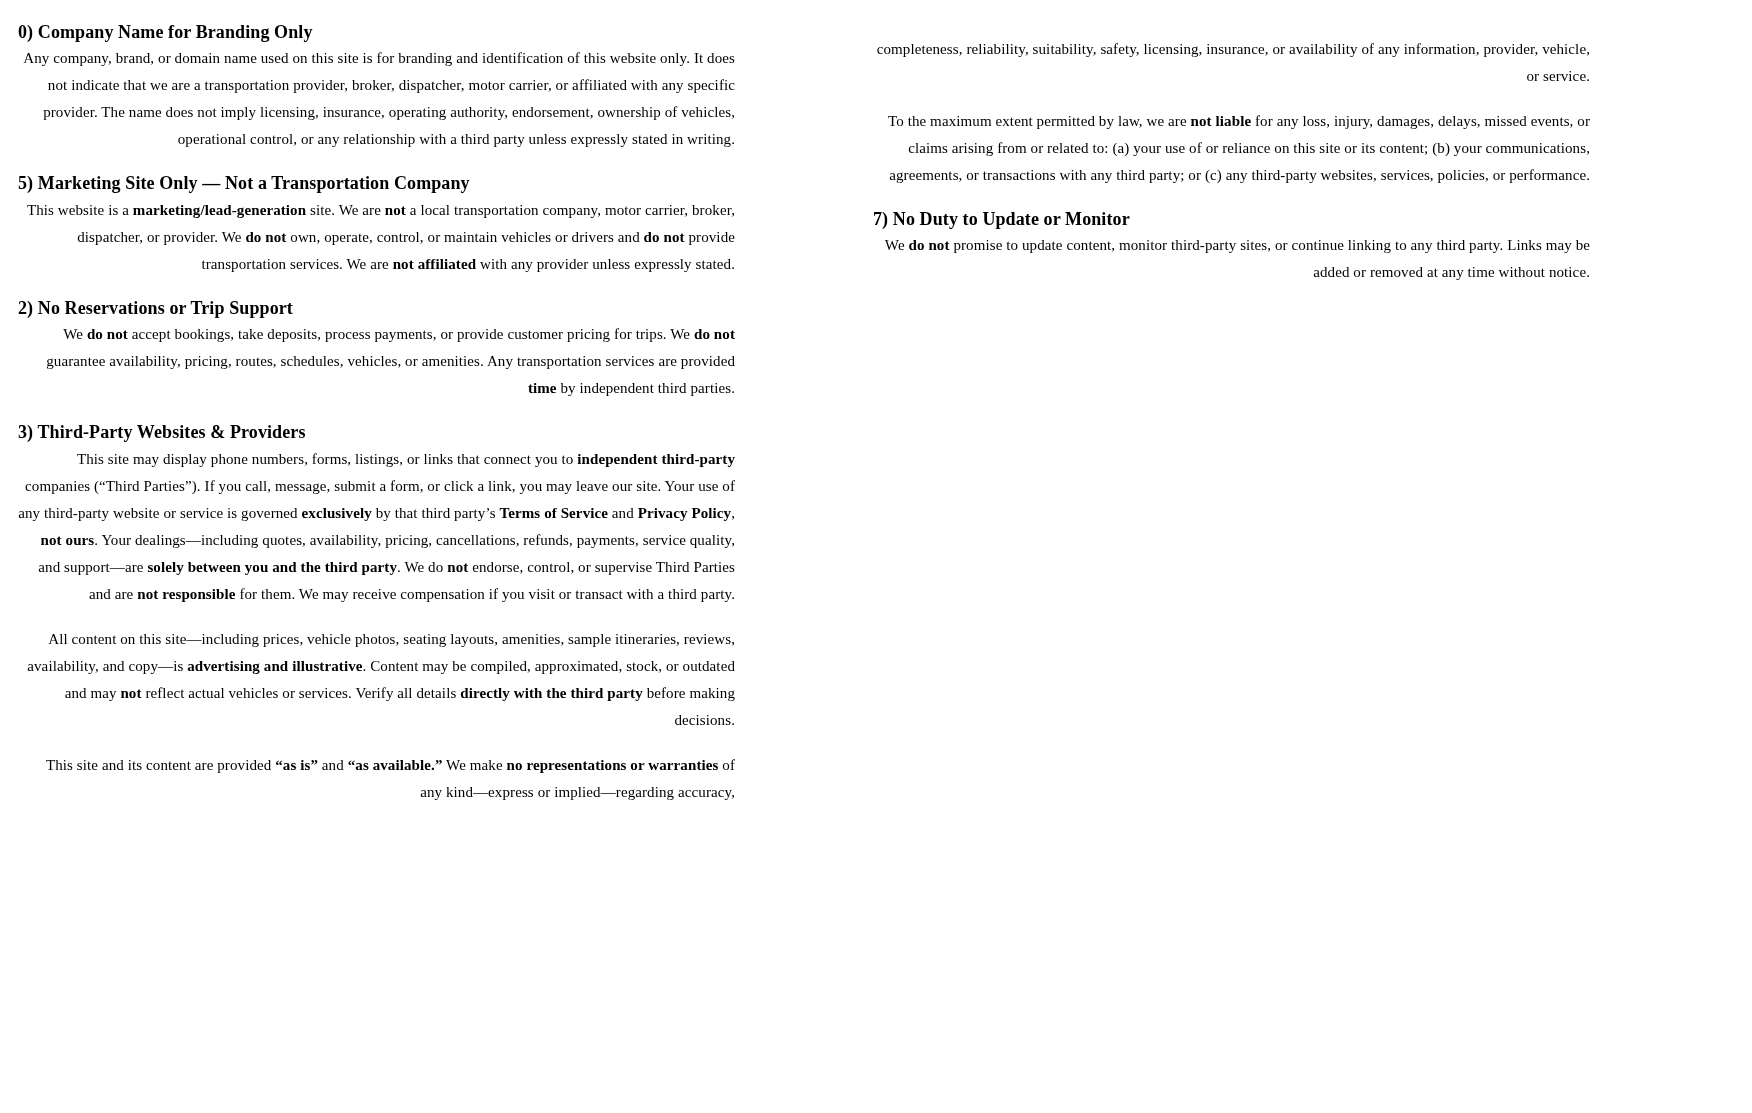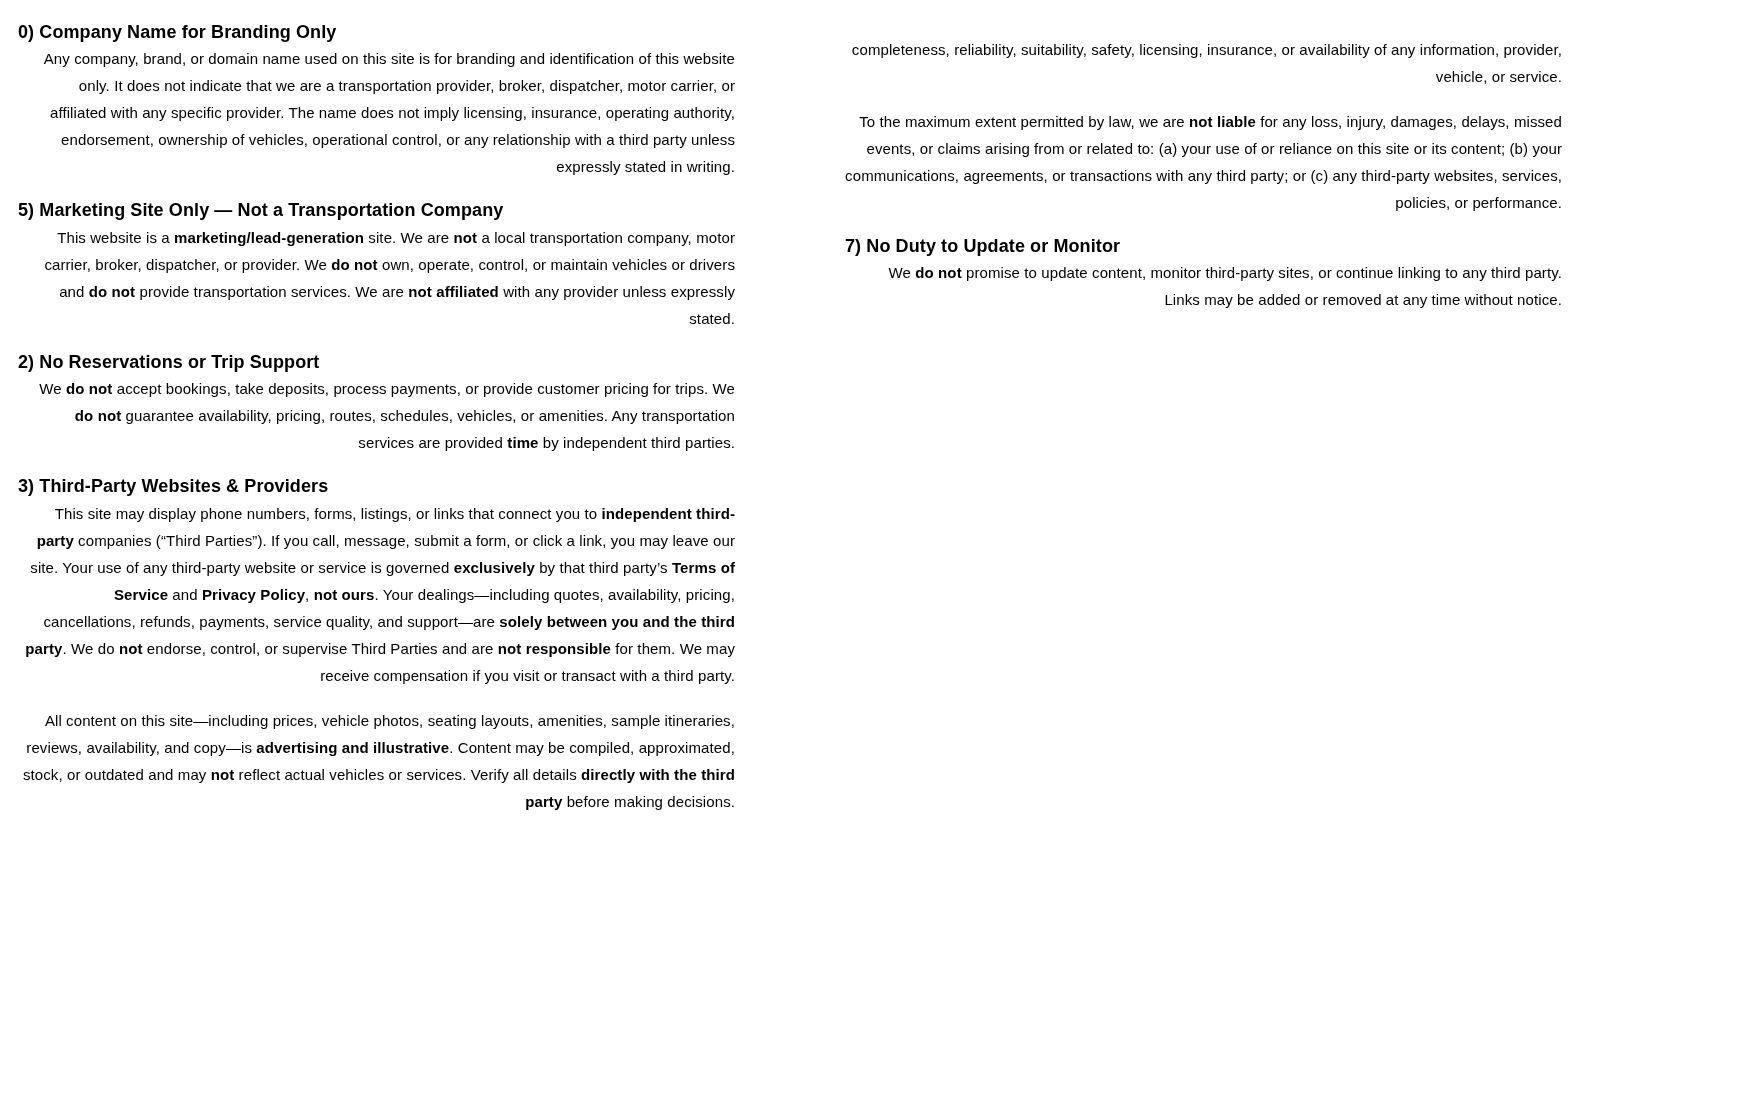--- a/index.html
+++ b/index.html
@@ -6,34 +6,35 @@
     margin: 0;
     padding: 0;
     background: #ffffff;
   }
   .page {
     position: relative;
     width: 1752px;
     height: 1113px;
     background: #ffffff;
     overflow: hidden;
-    font-family: Liberation Sans, sans-serif;
+    font-family: Liberation Serif, serif;
     color: #000000;
   }
   .columns {
     display: flex;
     gap: 110px;
     padding: 20px 0 0 18px;
   }
   .col {
     width: 717px;
     flex: 0 0 717px;
   }
   .col.col-right {
     padding-top: 16px;
+    margin-left: 28px;
   }
   section.sec {
     margin: 0 0 18px 0;
   }
   .sec-heading {
     font-size: 18px;
     line-height: 25.4px;
     font-weight: bold;
     margin: 0;
     letter-spacing: 0.1px;
@@ -74,20 +75,21 @@
   <section class="sec">
     <h2 class="sec-heading">3) Third-Party Websites &amp; Providers</h2>
     <p class="sec-body"><span> This site may display phone numbers, forms, listings, or links that connect you to </span><b>independent third-party</b><span> companies (“Third Parties”). If you call, message, submit a form, or click a link, you may leave our site. Your use of any third-party website or service is governed </span><b>exclusively</b><span> by that third party’s </span><b>Terms of Service</b><span> and </span><b>Privacy Policy</b><span>, </span><b>not ours</b><span>. Your dealings—including quotes, availability, pricing, cancellations, refunds, payments, service quality, and support—are </span><b>solely between you and the third party</b><span>. We do </span><b>not</b><span> endorse, control, or supervise Third Parties and are </span><b>not responsible</b><span> for them. We may receive compensation if you visit or transact with a third party.</span></p>
   </section>
 
   <section class="sec">
     <p class="sec-body"><span> All content on this site—including prices, vehicle photos, seating layouts, amenities, sample itineraries, reviews, availability, and copy—is </span><b>advertising and illustrative</b><span>. Content may be compiled, approximated, stock, or outdated and may </span><b>not</b><span> reflect actual vehicles or services. Verify all details </span><b>directly with the third party</b><span> before making decisions.</span></p>
   </section>
 
   <section class="sec">
+    <p class="sec-body"><span> This site and its content are provided </span><b>“as is”</b><span> and </span><b>“as available.”</b><span> We make </span><b>no representations or warranties</b><span> of any kind—express or implied—regarding accuracy,</span></p>
   </section>
 </div>
     <div class="col col-right">
   <section class="sec">
 
     <p class="sec-body"><span>completeness, reliability, suitability, safety, licensing, insurance, or availability of any information, provider, vehicle, or service.</span></p>
   </section>
 
   <section class="sec">
     <p class="sec-body"><span> To the maximum extent permitted by law, we are </span><b>not liable</b><span> for any loss, injury, damages, delays, missed events, or claims arising from or related to: (a) your use of or reliance on this site or its content; (b) your communications, agreements, or transactions with any third party; or (c) any third-party websites, services, policies, or performance.</span></p>

